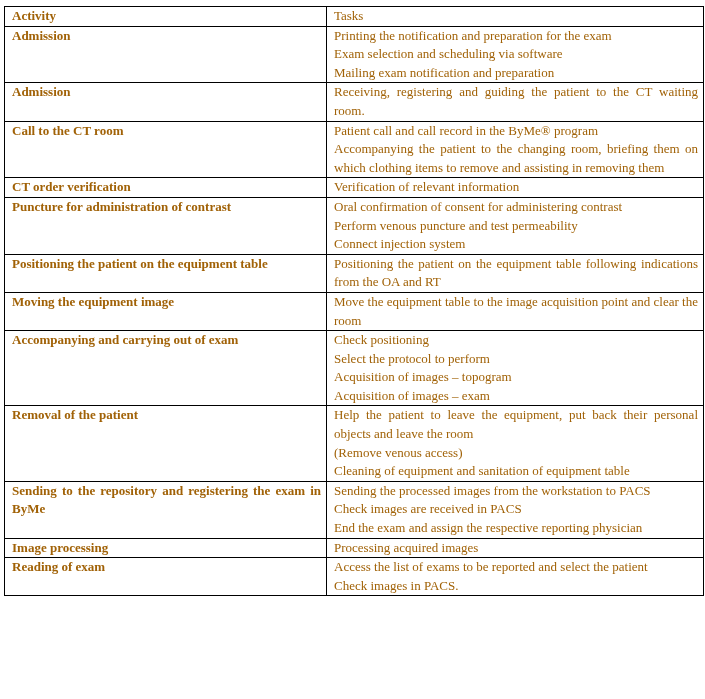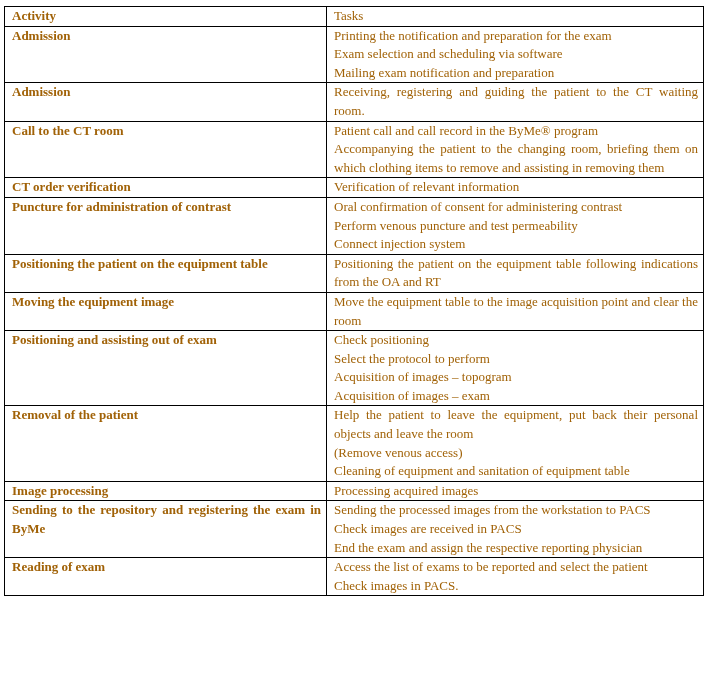--- a/index.html
+++ b/index.html
@@ -86,48 +86,48 @@
           <div>Positioning the patient on the equipment table following indications from the OA and RT</div>
         </td>
       </tr>
       <tr>
         <td class="activity">Moving the equipment image</td>
         <td class="tasks">
           <div>Move the equipment table to the image acquisition point and clear the room</div>
         </td>
       </tr>
       <tr>
-        <td class="activity">Positioning and assisting out of exam</td>
+        <td class="activity">Accompanying and carrying out of exam</td>
         <td class="tasks">
           <div>Check positioning</div>
           <div>Select the protocol to perform</div>
           <div>Acquisition of images – topogram</div>
           <div>Acquisition of images – exam</div>
         </td>
       </tr>
       <tr>
         <td class="activity">Removal of the patient</td>
         <td class="tasks">
           <div>Help the patient to leave the equipment, put back their personal objects and leave the room</div>
           <div>(Remove venous access)</div>
           <div>Cleaning of equipment and sanitation of equipment table</div>
         </td>
       </tr>
       <tr>
-        <td class="activity">Image processing</td>
-        <td class="tasks">
-          <div>Processing acquired images</div>
-        </td>
-      </tr>
-      <tr>
         <td class="activity">Sending to the repository and registering the exam in ByMe</td>
         <td class="tasks">
           <div>Sending the processed images from the workstation to PACS</div>
           <div>Check images are received in PACS</div>
           <div>End the exam and assign the respective reporting physician</div>
+        </td>
+      </tr>
+      <tr>
+        <td class="activity">Image processing</td>
+        <td class="tasks">
+          <div>Processing acquired images</div>
         </td>
       </tr>
       <tr>
         <td class="activity">Reading of exam</td>
         <td class="tasks">
           <div>Access the list of exams to be reported and select the patient</div>
           <div>Check images in PACS.</div>
         </td>
       </tr>
     </tbody>

